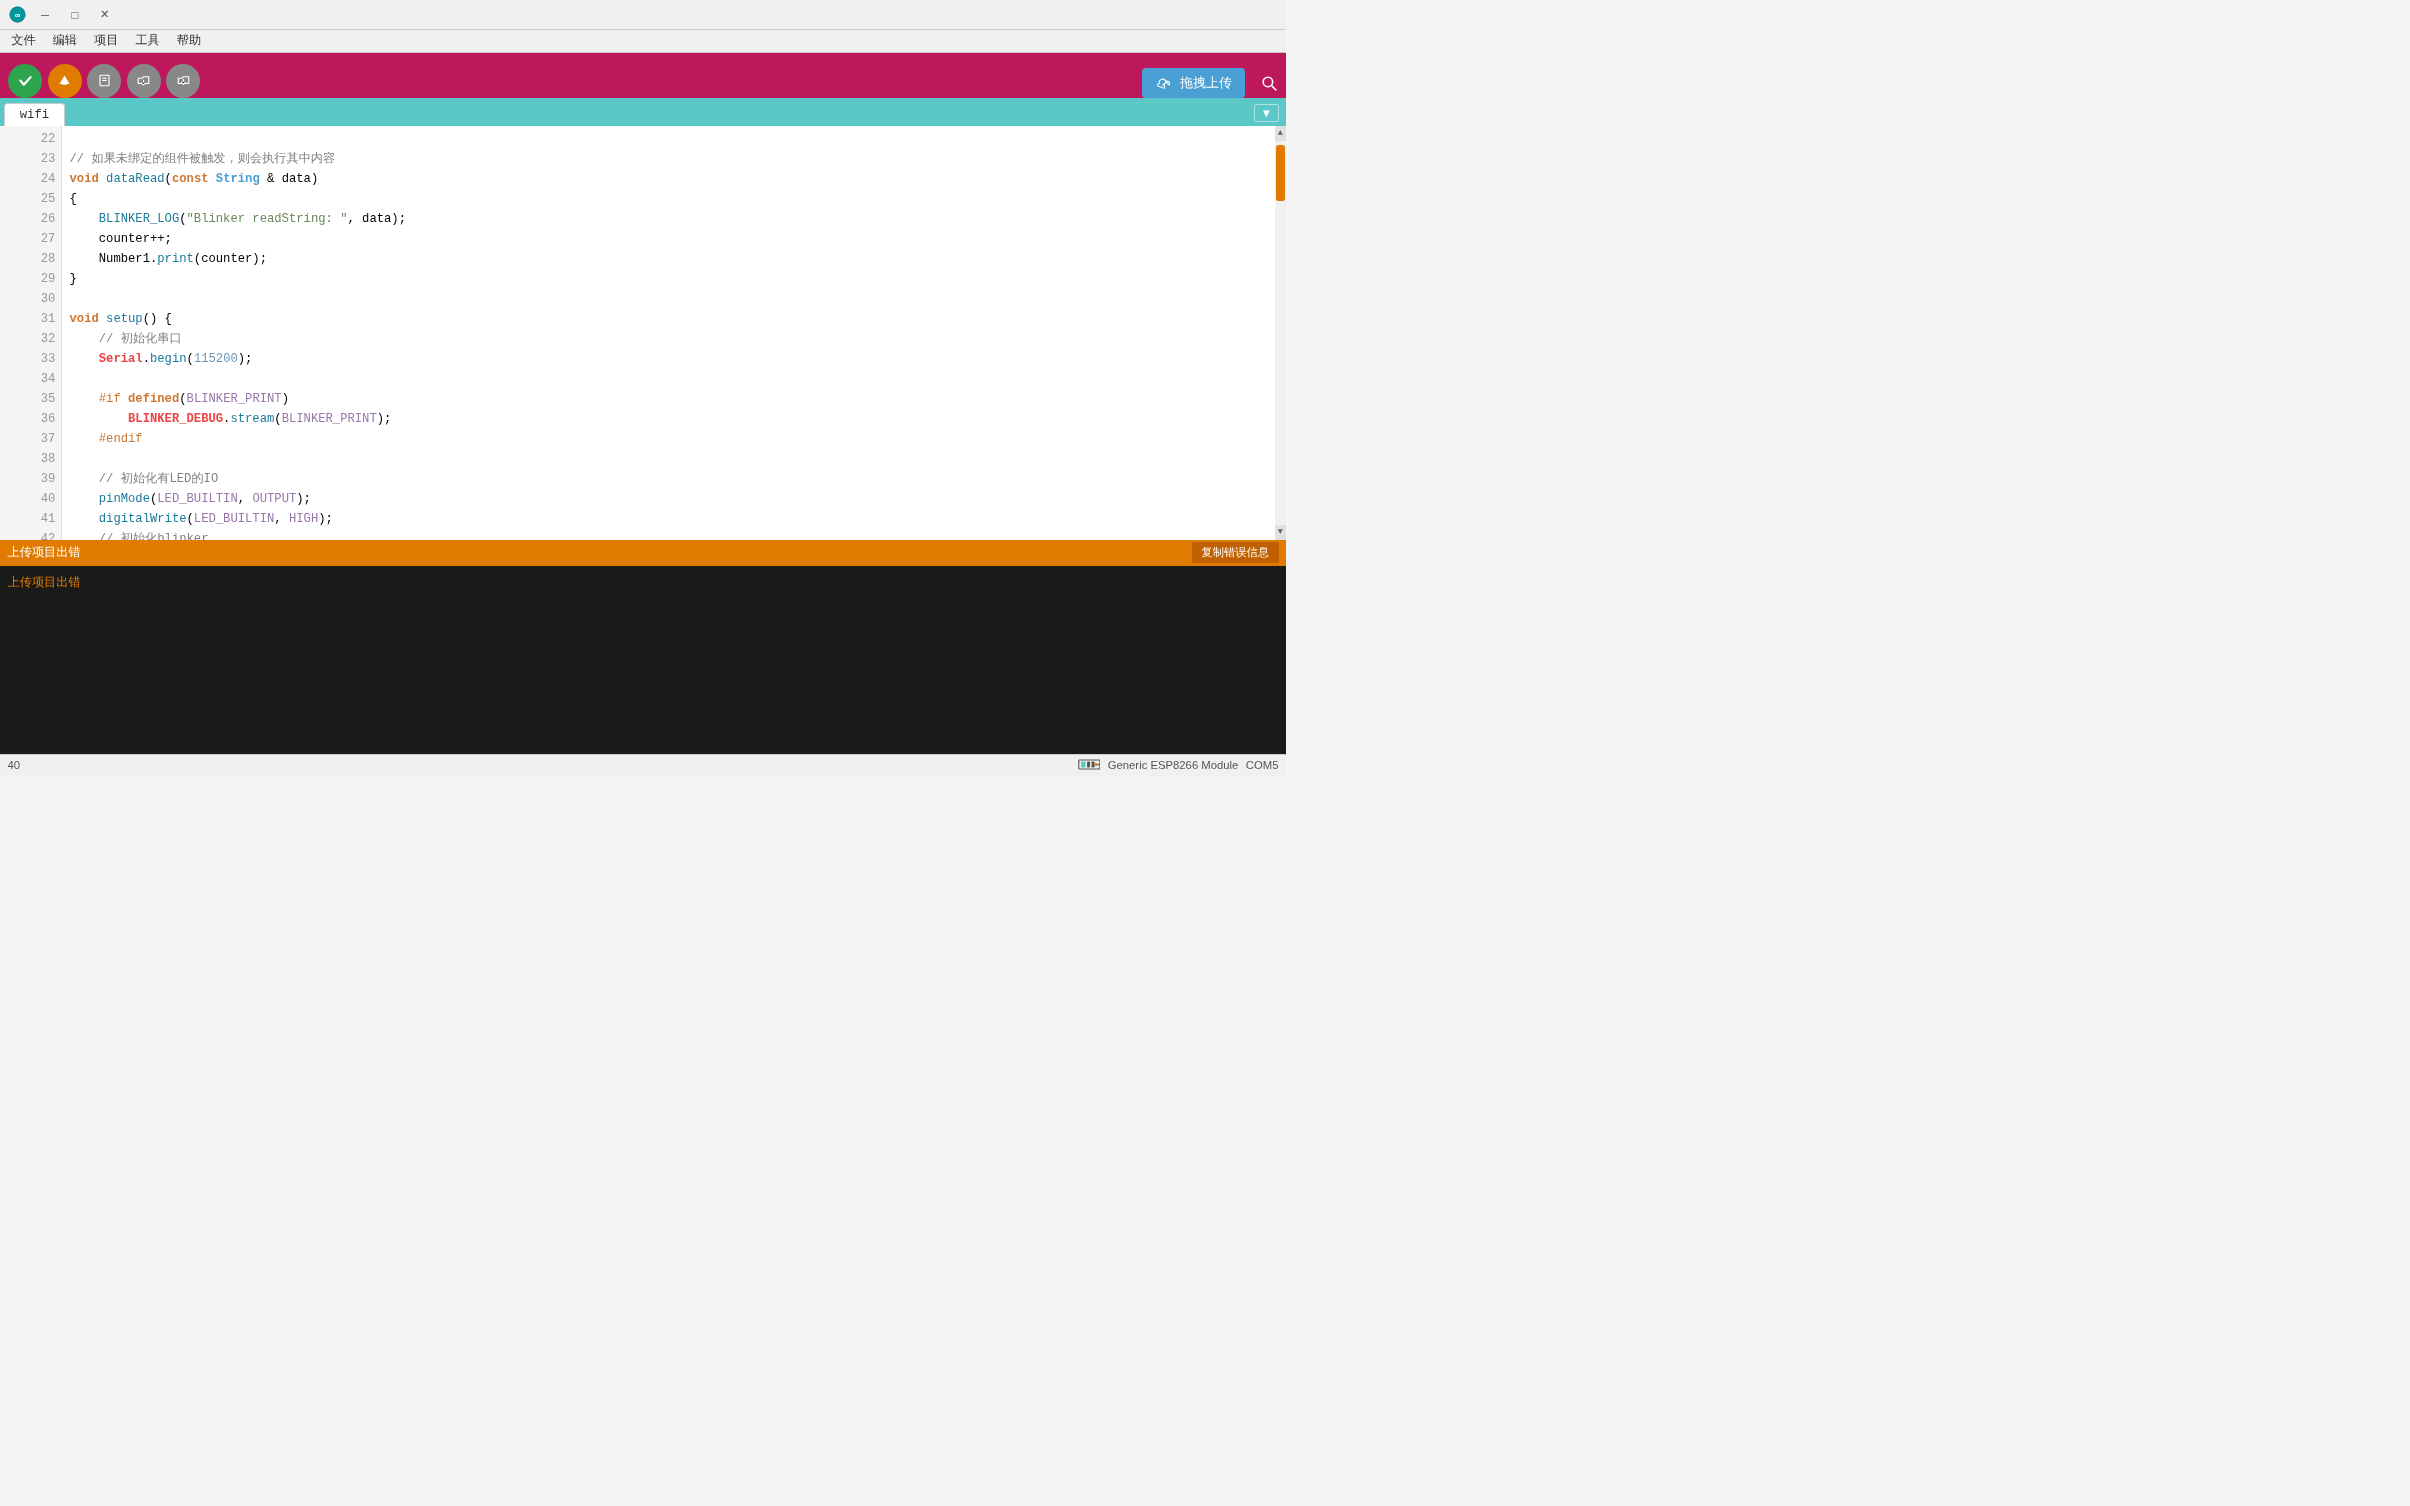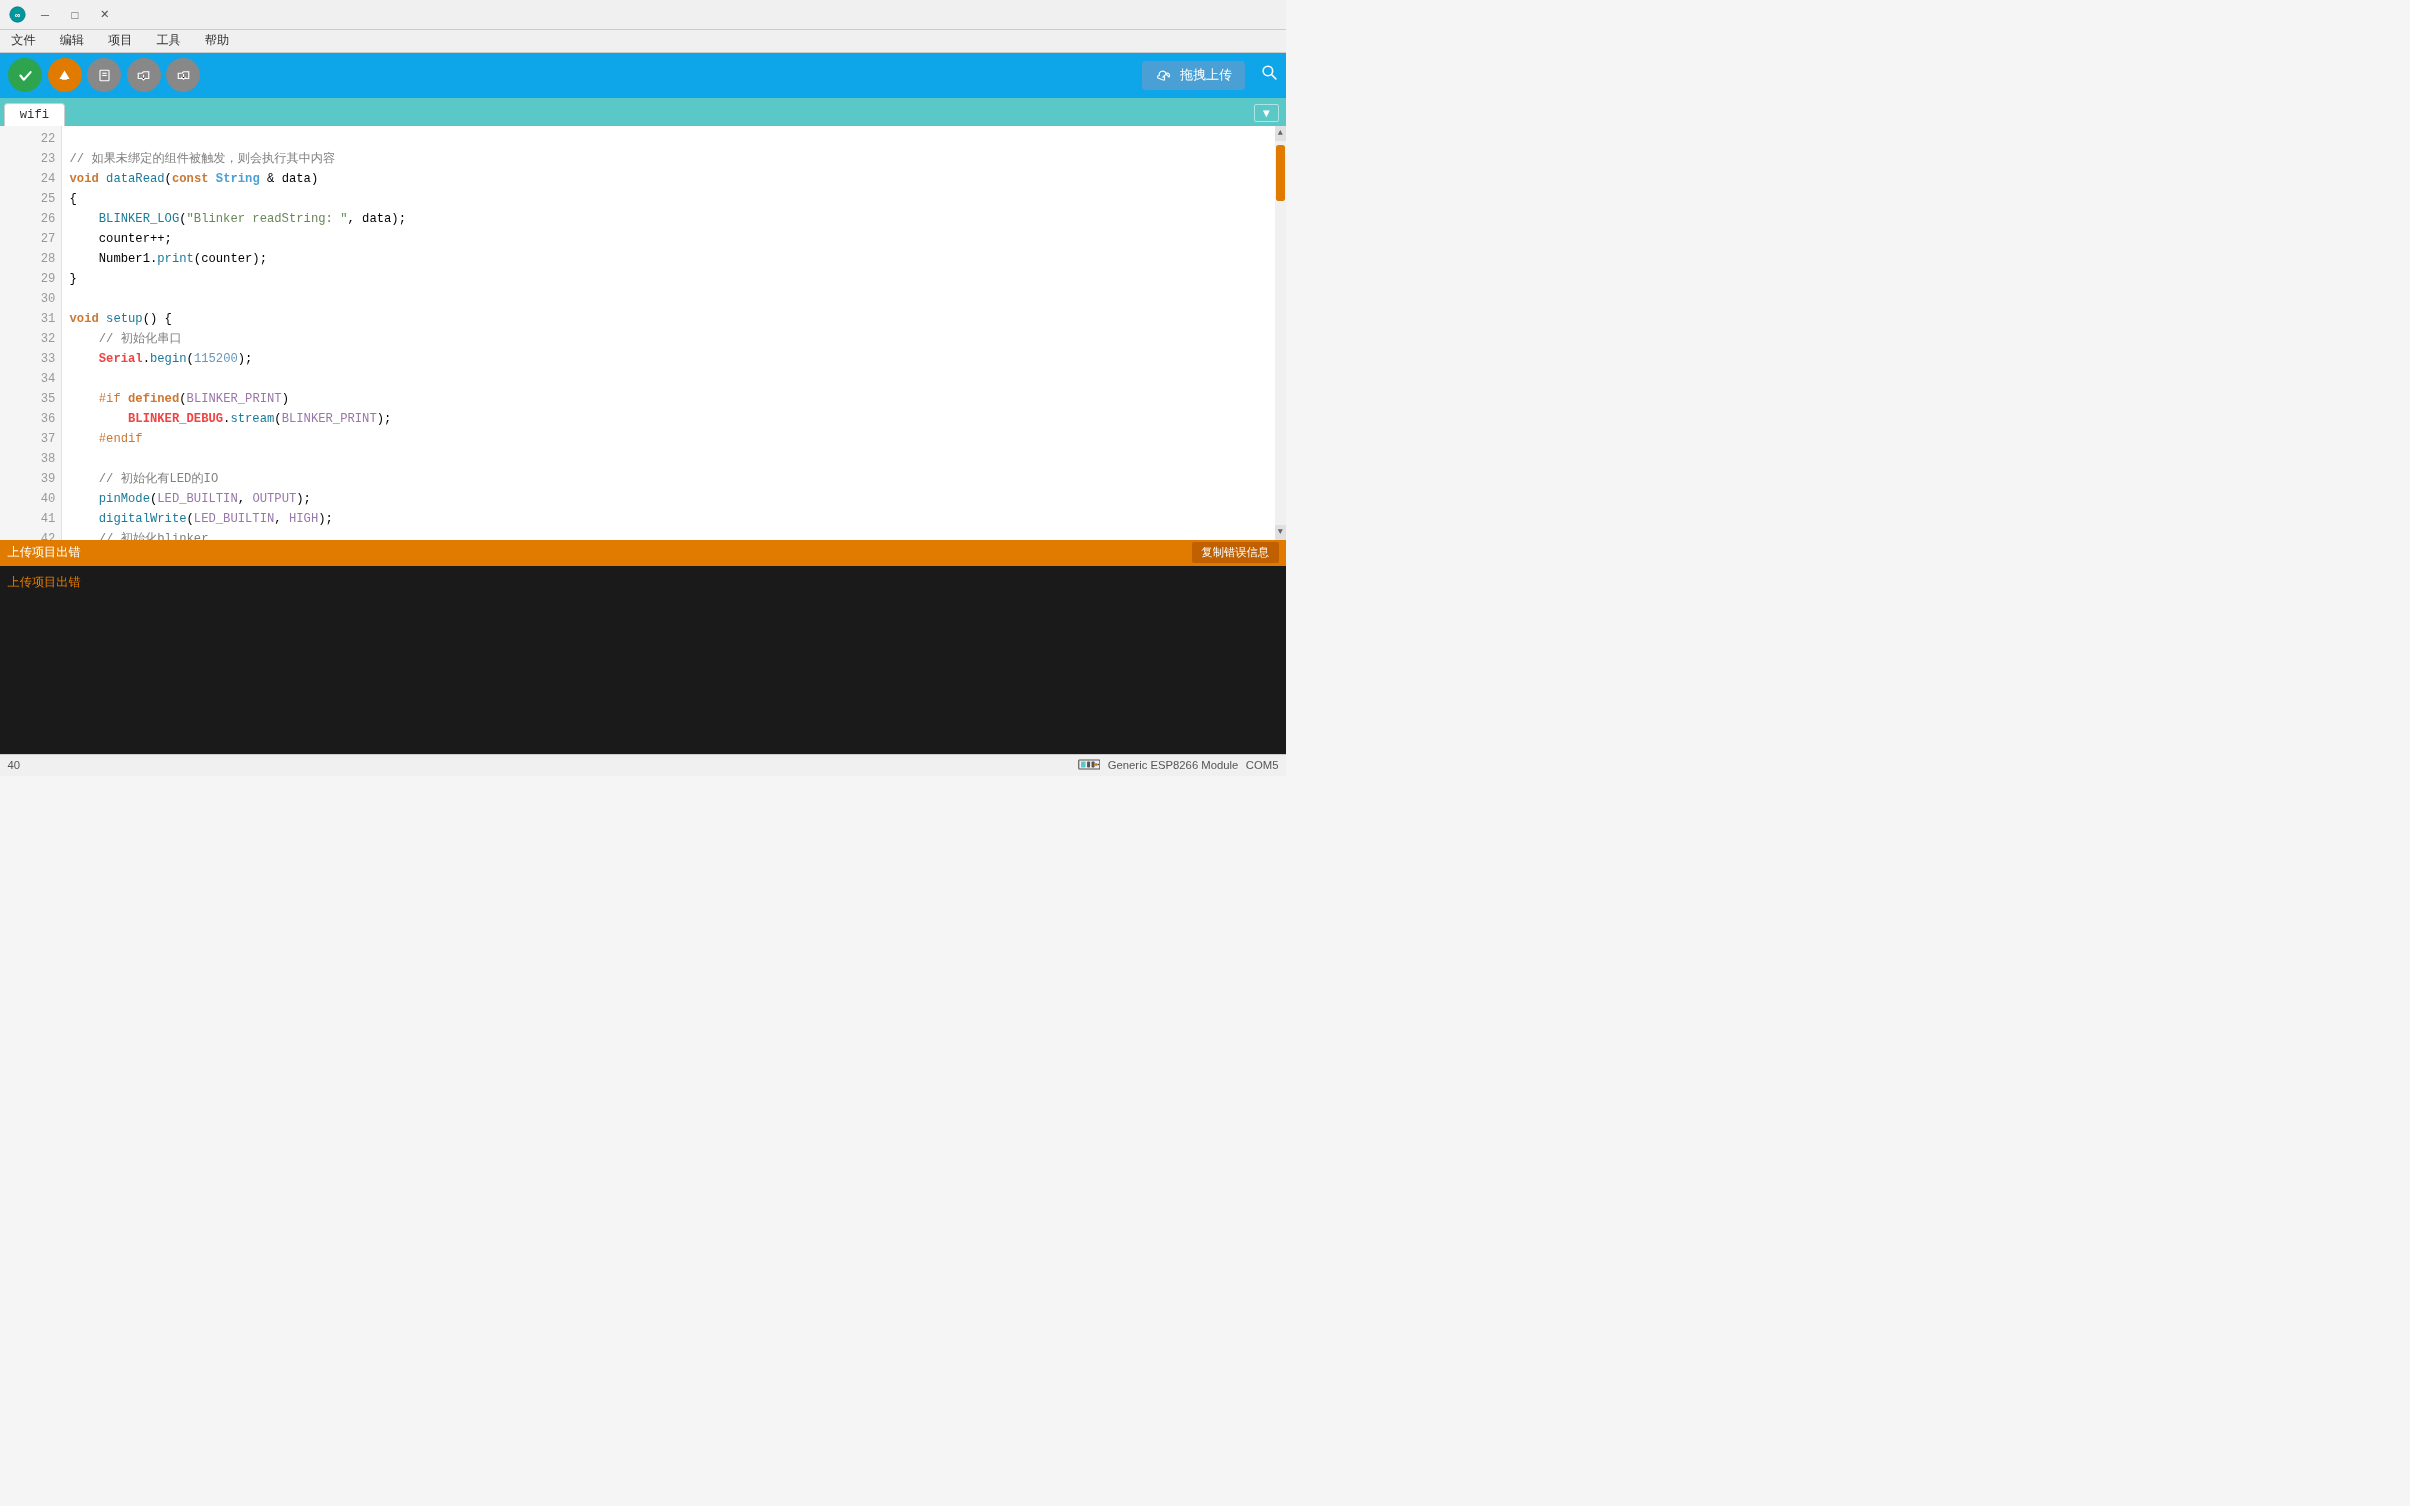--- a/index.html
+++ b/index.html
@@ -53,36 +53,36 @@
     }
 
     
     #menu-bar {
       background: #f0f0f0;
       height: 22.6px;
       display: flex;
       align-items: center;
       padding: 0 3.8px;
       border-bottom: 0.9px solid #ccc;
-      gap: 9px;
+      gap: 2px;
     }
     #menu-bar .menu-item {
       padding: 1.9px 7.5px;
       cursor: pointer;
       font-size: 12.2px;
       color: #333;
       border-radius: 1.9px;
     }
 
     
     #upload-bar {
-      background: #0ea5e9;
+      background: #be185d;
       height: 45px;
       display: flex;
-      align-items: center;
+      align-items: flex-end;
       padding: 0 8px;
       gap: 5.6px;
       position: relative;
     }
     #upload-bar .toolbar-btn {
       width: 34px;
       height: 34px;
       border-radius: 50%;
       border: none;
       cursor: pointer;

